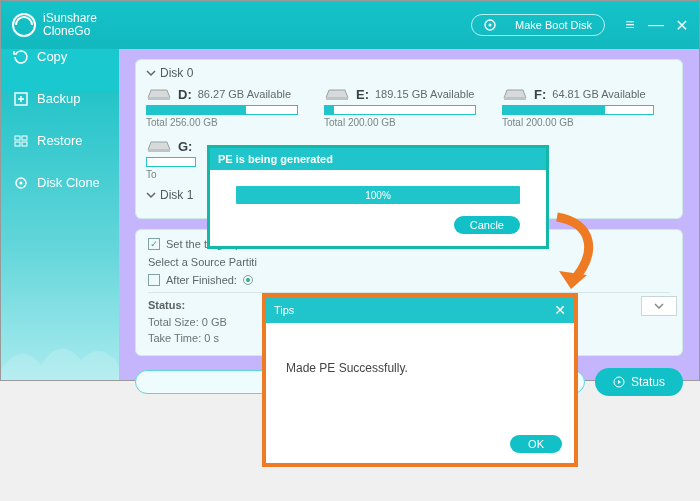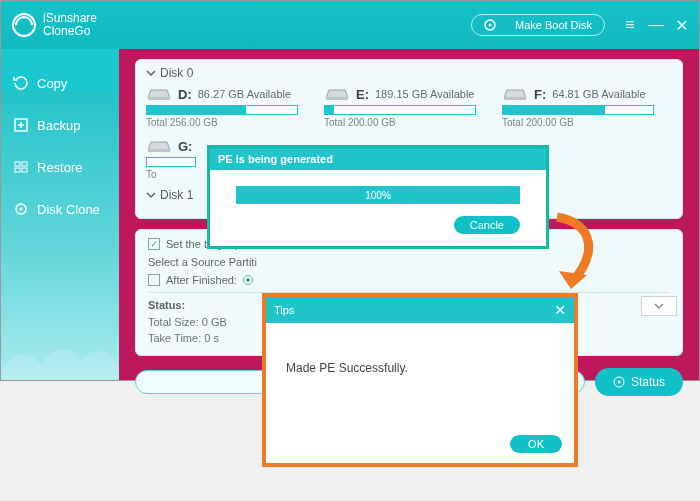--- a/index.html
+++ b/index.html
@@ -1,31 +1,31 @@
 <!DOCTYPE html>
 <html><head>
 <meta charset="utf-8">
 <style>
   * { box-sizing: border-box; margin: 0; padding: 0; font-family: "Segoe UI", Arial, sans-serif; }
   body { background: #f0f0f0; width: 700px; height: 501px; overflow: hidden; }
-  .app { width: 700px; height: 381px; background: #be185d; position: relative; border: 1px solid #999; }
+  .app { width: 700px; height: 381px; background: #c4b5fd; position: relative; border: 1px solid #999; }
 
   
   .titlebar { height: 48px; background: linear-gradient(180deg,#14c3c9,#12b9bf); display: flex; align-items: center; padding: 0 10px; color: #fff; }
   .brand { display: flex; align-items: center; gap: 6px; }
   .brand-name { font-size: 12px; line-height: 1.1; }
   .tb-spacer { flex: 1; }
   .make-boot { border: 1px solid #b6efef; color: #fff; background: transparent; border-radius: 14px; padding: 4px 12px; font-size: 11px; display: flex; align-items: center; gap: 19px; cursor: pointer; }
   .win-controls { display: flex; gap: 12px; margin-left: 18px; }
   .win-btn { width: 14px; height: 14px; color: #eafafa; display: flex; align-items: center; justify-content: center; font-size: 16px; cursor: pointer; }
 
   
   .sidebar { position: absolute; top: 48px; left: 0; width: 118px; bottom: 0;
     background: linear-gradient(180deg,#12bfc4 0%,#63d6da 60%,#a9ebee 100%); color: #fff; }
-  .side-item { display: flex; align-items: flex-end; gap: 8px; height: 42px; padding: 0 12px; font-size: 13px; cursor: pointer; }
+  .side-item { display: flex; align-items: flex-start; gap: 8px; height: 42px; padding: 0 12px; font-size: 13px; cursor: pointer; }
   .side-item.active { background: #19c9cf; }
   .side-ico { width: 16px; height: 16px; }
 
   
   .main { position: absolute; top: 48px; left: 118px; right: 0; bottom: 0; padding: 10px 16px 12px 16px; }
 
   .disk-section { border: 1px solid #cfe8ea; border-radius: 6px; background: #eefafb; padding: 6px 10px 10px 10px; margin-bottom: 10px; }
   .disk-head { font-size: 12px; color: #535b5c; display: flex; align-items: center; gap: 4px; margin-bottom: 6px; }
   .disk-row { display: flex; gap: 26px; }
   .vol { width: 152px; }

